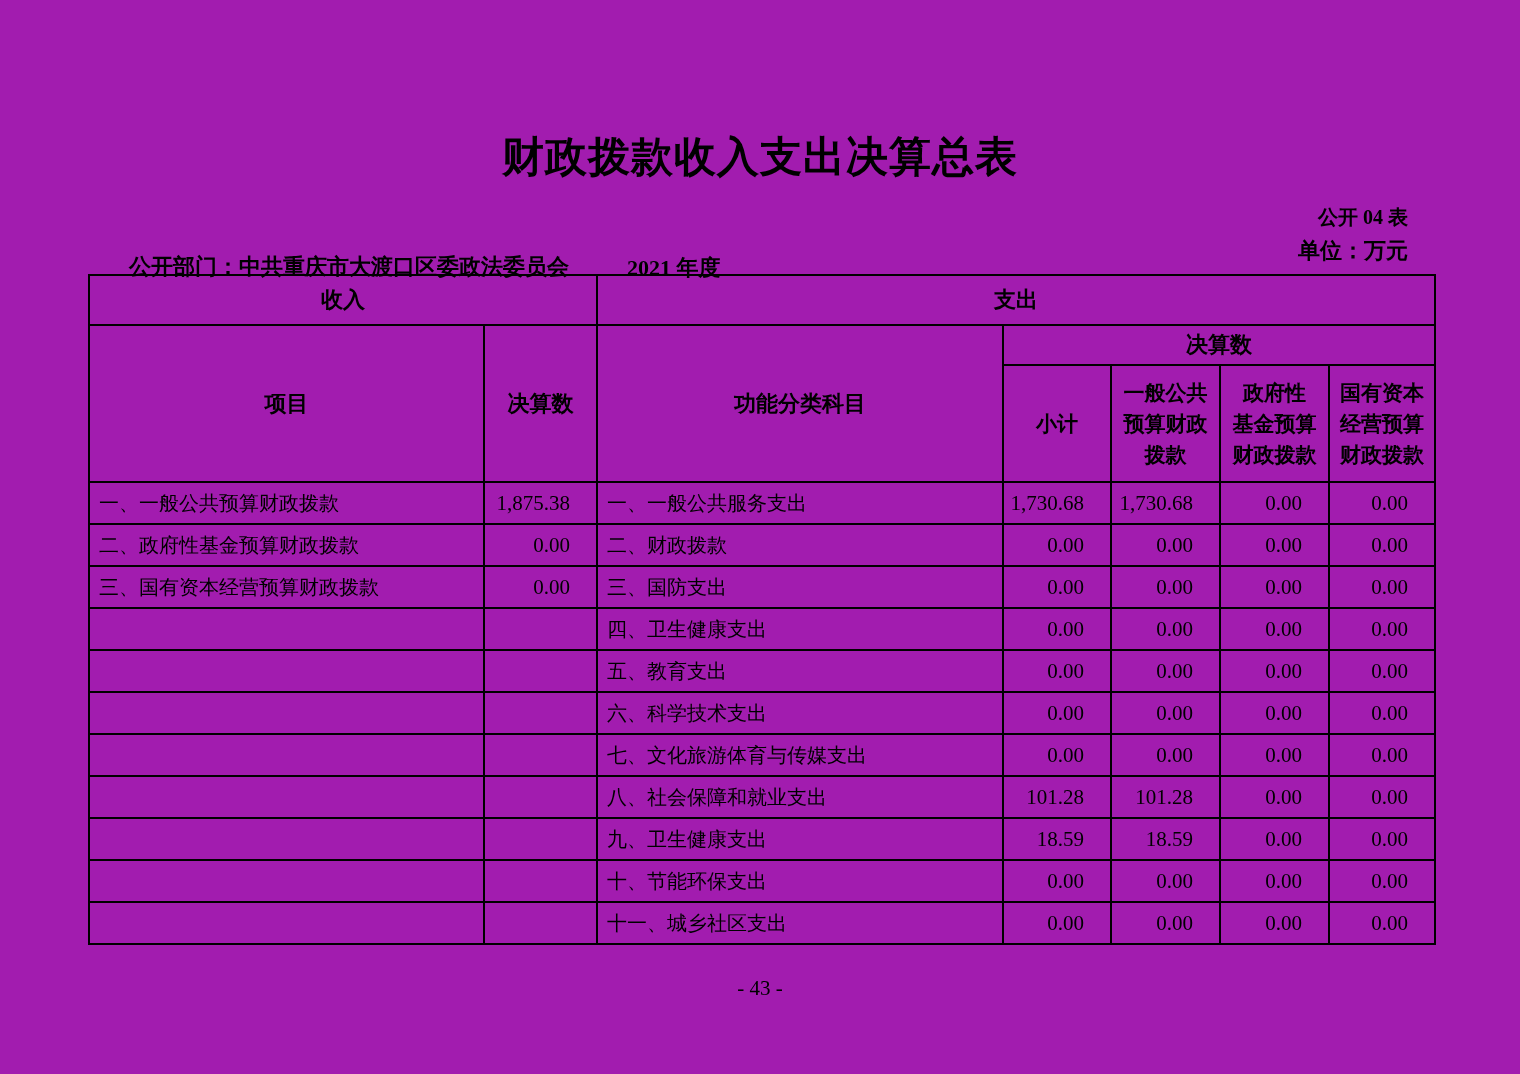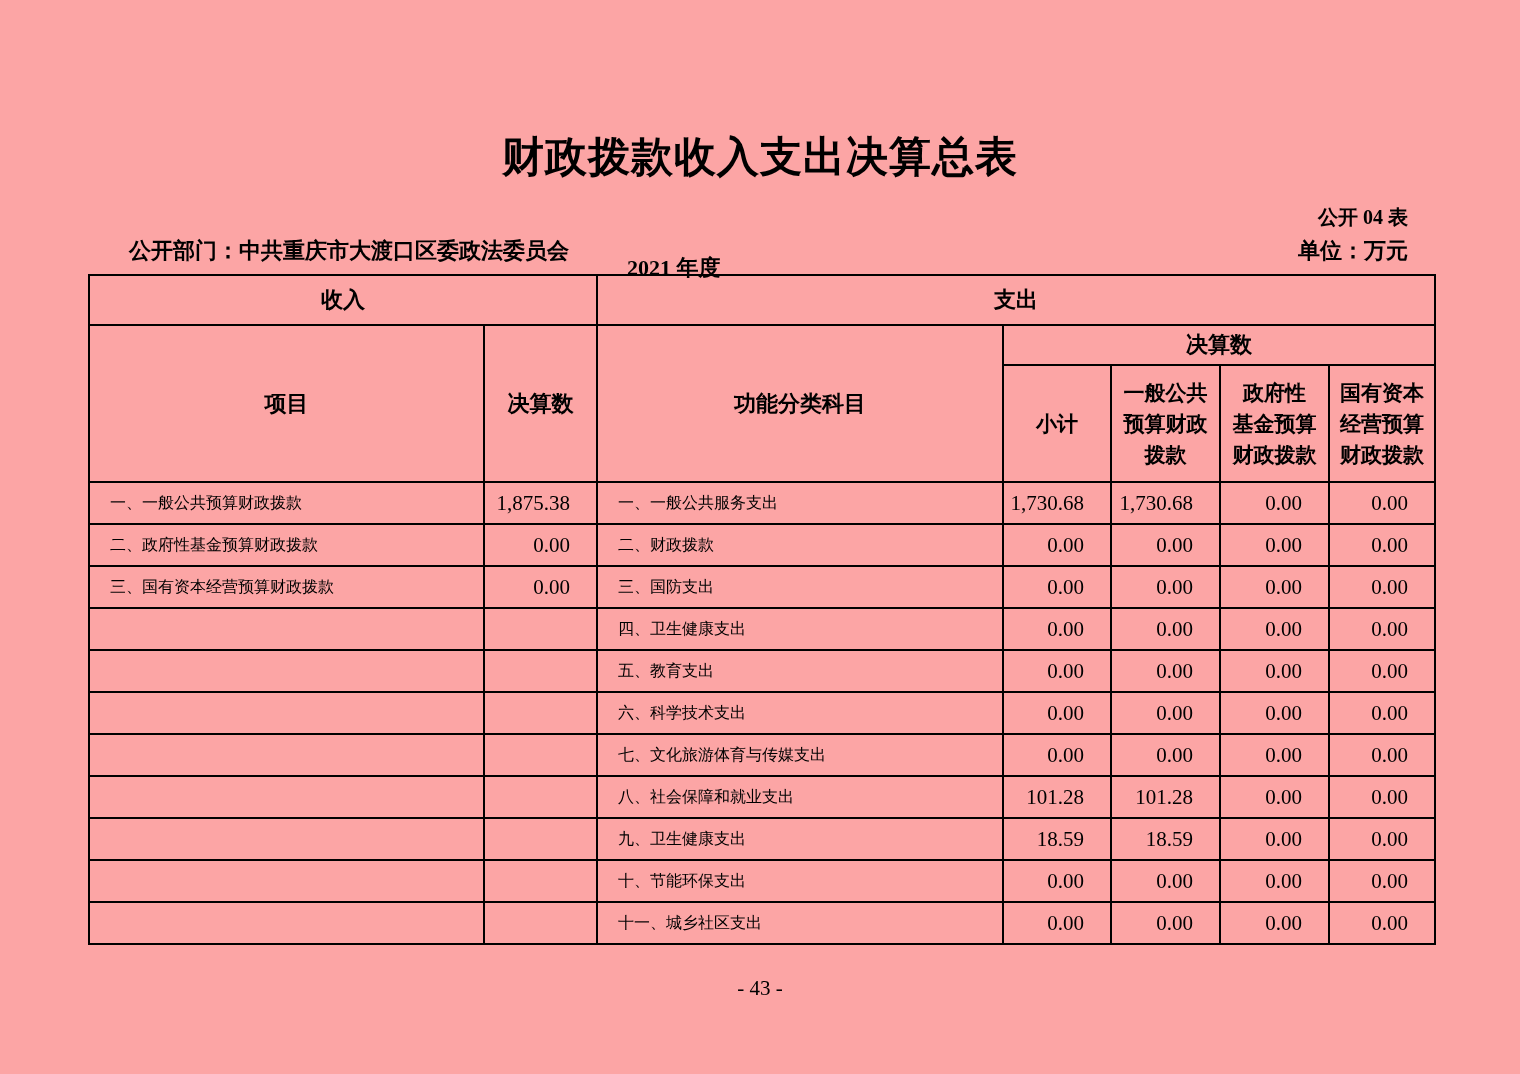--- a/index.html
+++ b/index.html
@@ -1,21 +1,21 @@
 <!DOCTYPE html>
 <html><head>
 <meta charset="utf-8">
 <style>
   * { margin: 0; padding: 0; box-sizing: border-box; }
   html, body { background: #ffffff; }
   .page {
     position: relative;
     width: 1520px;
     height: 1074px;
-    background: #fca5a5;
+    background: #a21caf;
     color: #000000;
     font-family: "Liberation Serif", serif;
     overflow: hidden;
   }
   .doc-title {
     position: absolute;
     top: 134px;
     left: 0;
     width: 100%;
     text-align: center;
@@ -34,21 +34,21 @@
   }
   .meta-line {
     position: absolute;
     top: 236px;
     left: 0;
     width: 100%;
     height: 28px;
     font-size: 22px;
     font-weight: bold;
   }
-  .meta-department { position: absolute; left: 129px; top: 0; font-family: Liberation Mono, monospace; }
+  .meta-department { position: absolute; left: 129px; top: 16px; font-family: Liberation Mono, monospace; }
   .meta-year { position: absolute; left: 627px; top: 17px; }
   .meta-unit { position: absolute; right: 112px; top: 0; }
   .main-table {
     position: absolute;
     left: 88px;
     top: 274px;
     width: 1346px;
     border-collapse: collapse;
     table-layout: fixed;
   }
@@ -69,23 +69,23 @@
   tr.row-h2 { height: 40px; }
   tr.row-h3 { height: 96px; }
   tr.data-row { height: 42px; }
   th.sub {
     font-size: 21px;
     line-height: 31px;
     white-space: pre-line;
     padding: 11px 2px;
   }
   td.item {
-    font-size: 16px;
+    font-size: 20px;
     text-align: left;
-    padding-left: 20px;
+    padding-left: 9px;
     vertical-align: middle;
   }
   td.num {
     font-size: 21px;
     text-align: right;
     padding-right: 26px;
     vertical-align: middle;
   }
   .page-number {
     position: absolute;

